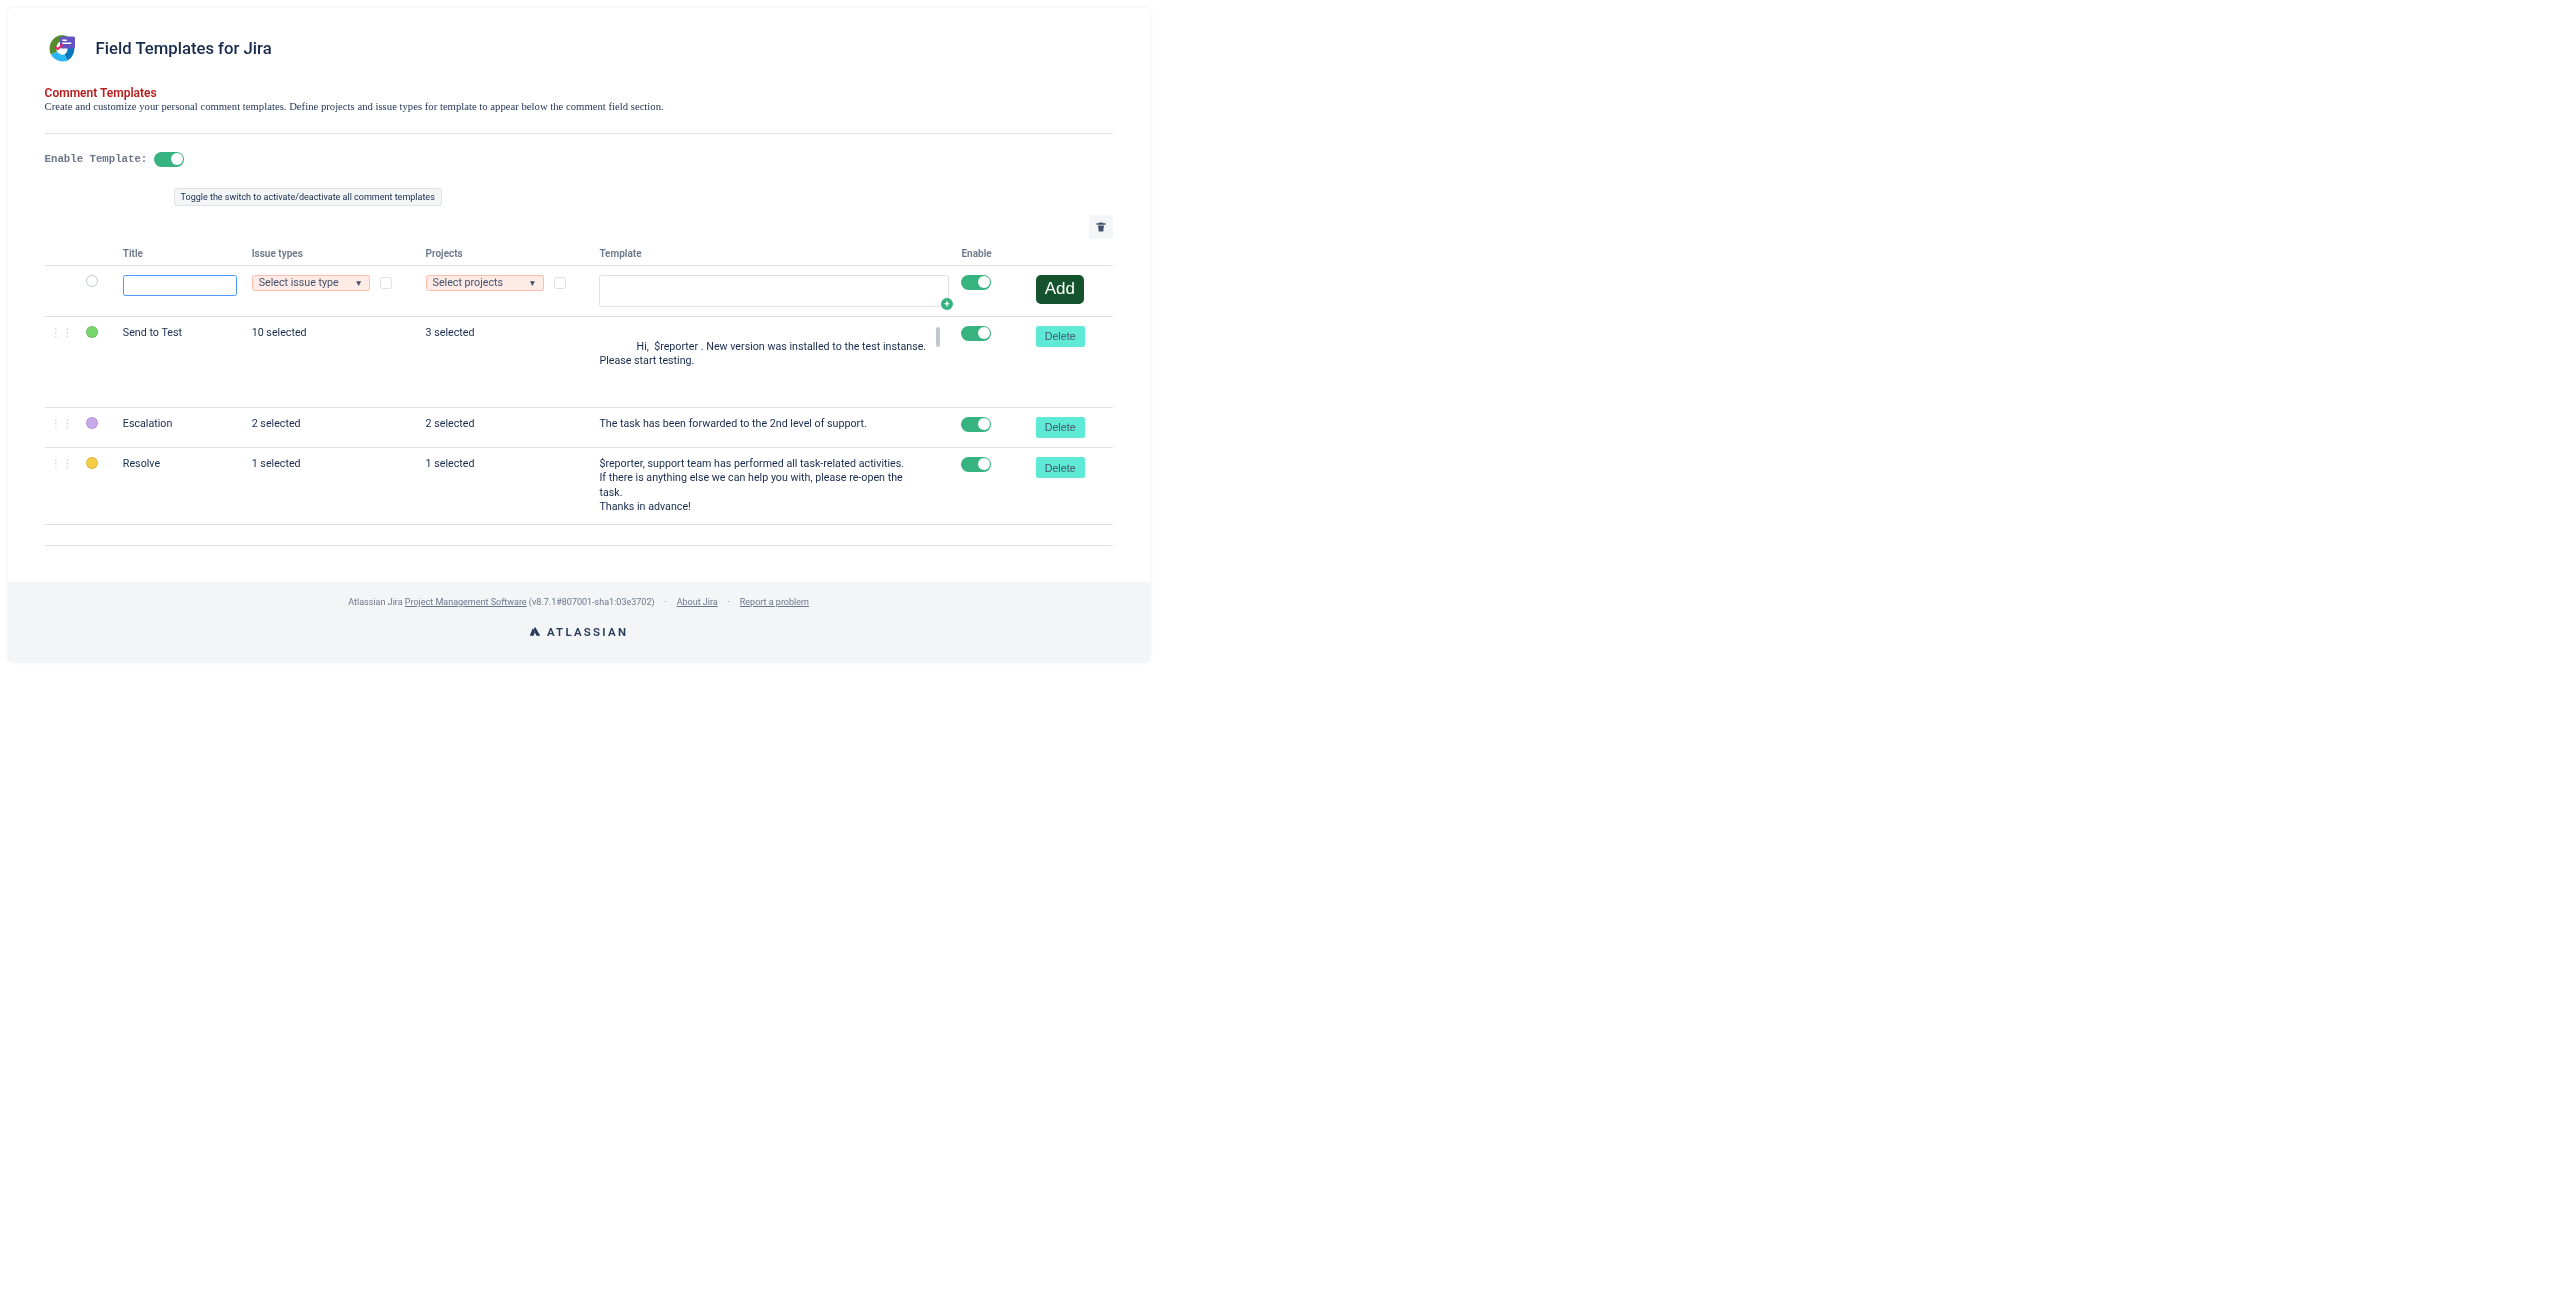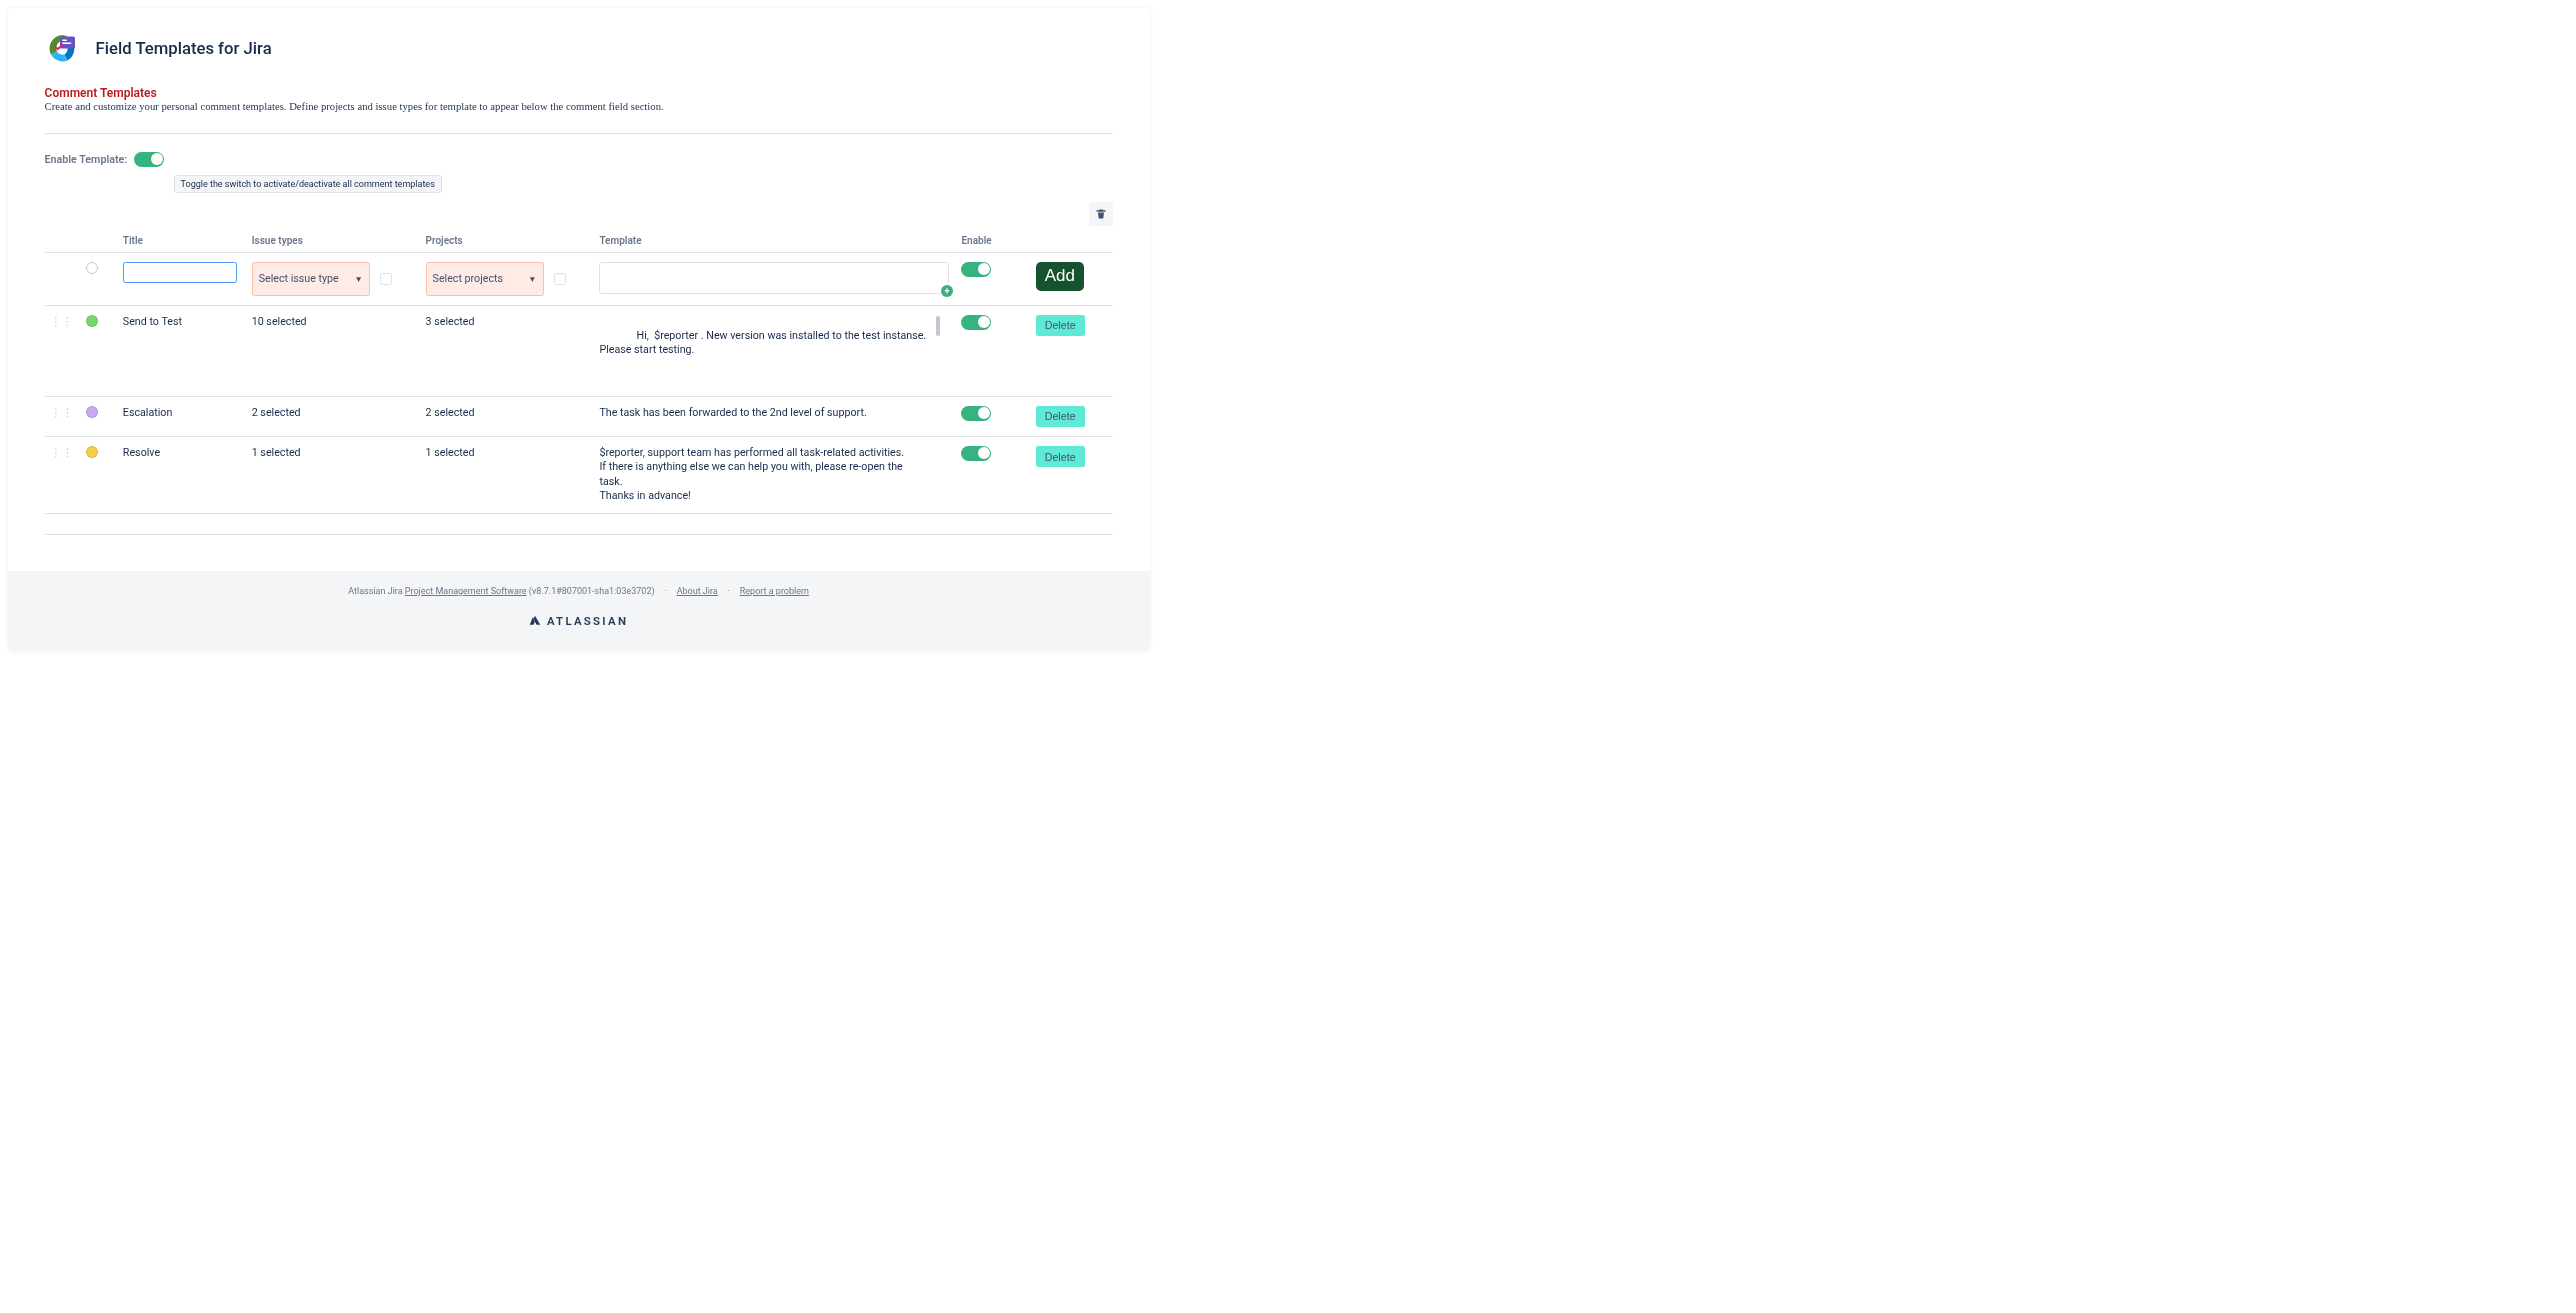--- a/index.html
+++ b/index.html
@@ -50,23 +50,24 @@
   }
   hr.sep {
     border: none;
     border-top: 1.5px solid #DFE1E6;
     margin: 0 0 18px 0;
   }
   .enable-row {
     display: flex;
     align-items: center;
     gap: 7px;
-    margin-bottom: 8px;
+    margin-bottom: 21px;
     color: #6B778C;
     font-weight: 600;
+    font-family: Liberation Mono, monospace;
   }
   .toggle {
     width: 30px; height: 15px;
     background: #36B37E;
     border-radius: 7.6px;
     position: relative;
     cursor: pointer;
     flex-shrink: 0;
   }
   .toggle .knob {
@@ -161,21 +162,21 @@
     border-radius: 2.3px;
     padding: 1.5px 4.6px;
     font-size: 10.7px;
     outline: none;
   }
   .select-pill {
     display: inline-flex;
     align-items: center;
     justify-content: space-between;
     width: 118px;
-    height: 34px;
+    height: 16px;
     background: #FFEBE6;
     border: 0.8px solid #FFBDAD;
     border-radius: 2.3px;
     padding: 0 6px;
     font-size: 10.7px;
     color: #42526E;
     cursor: pointer;
   }
   .select-pill .chev {
     color: #42526E;

